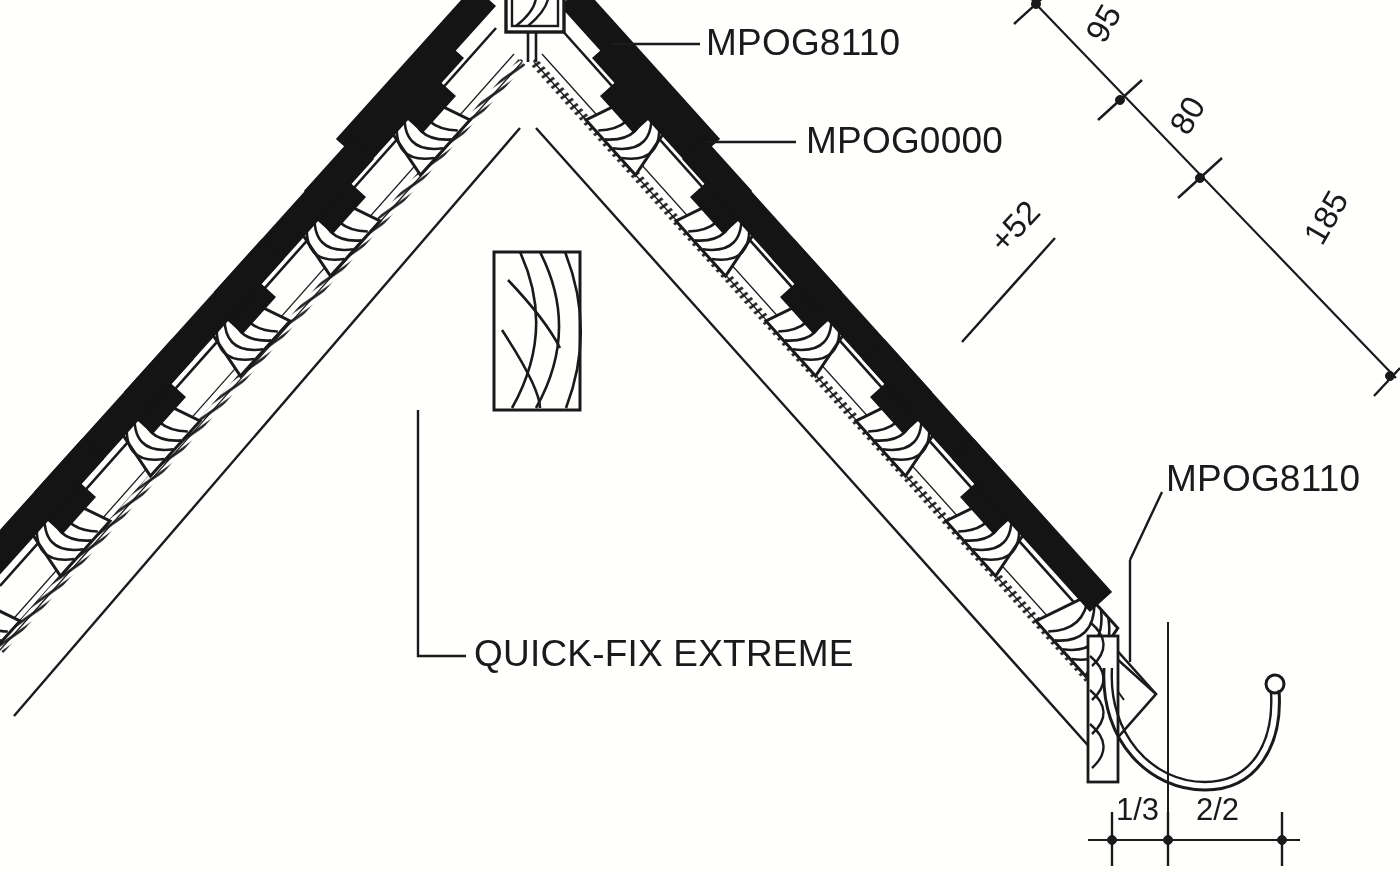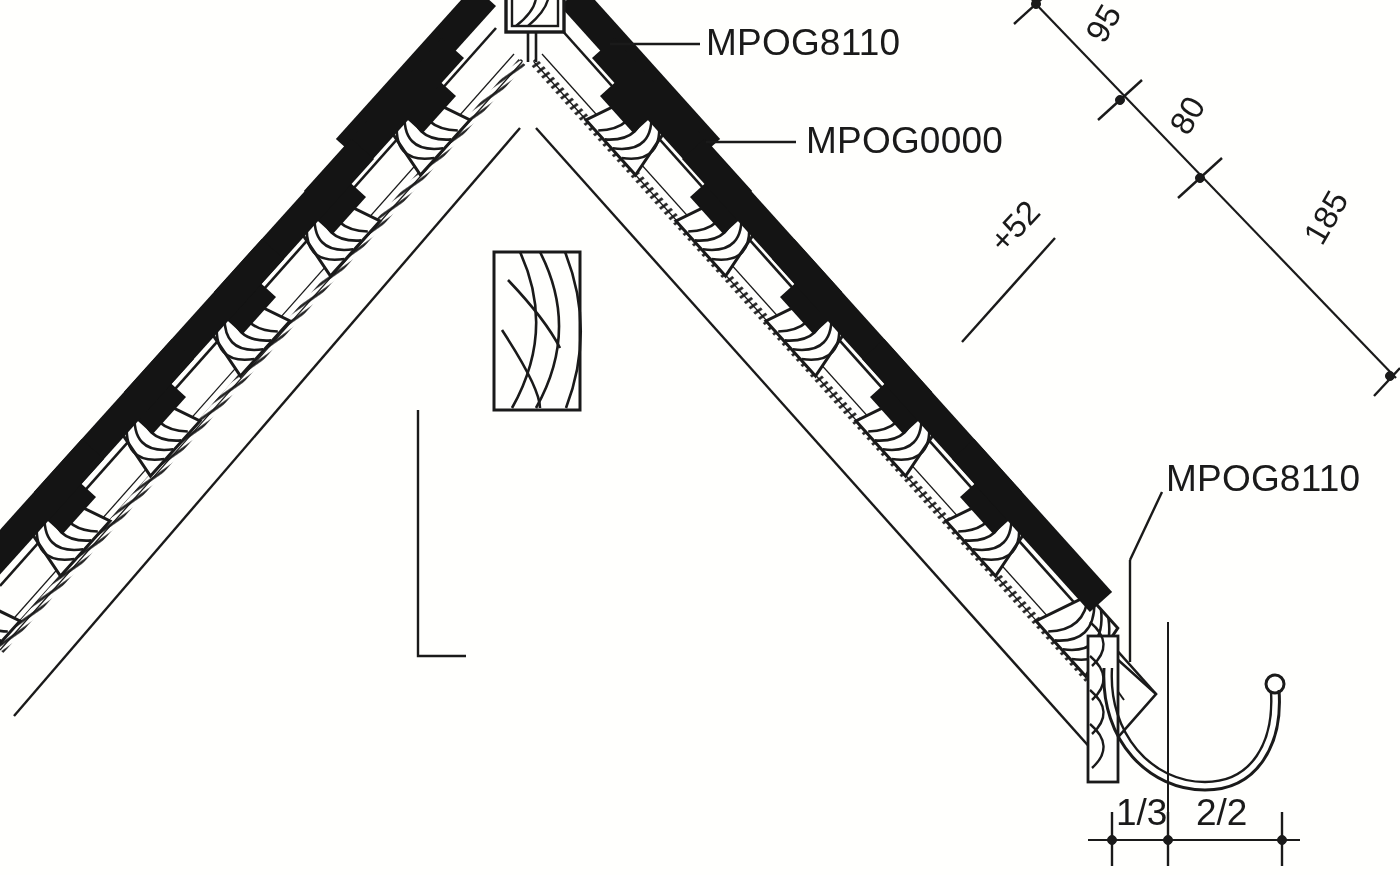--- a/index.html
+++ b/index.html
@@ -4,21 +4,21 @@
 <style>
   html,body{margin:0;padding:0;background:#fffffd;}
   body{width:1400px;height:875px;overflow:hidden;
        font-family:"Liberation Sans",sans-serif;}
   #stage{position:relative;width:1400px;height:875px;background:#14b8a6;}
   svg.draw{position:absolute;left:0;top:0;width:1400px;height:875px;}
   .txt{position:absolute;color:#1a1a1a;white-space:nowrap;
        font-family:"Liberation Sans",sans-serif;}
   .lbl{font-size:37px;letter-spacing:.2px;}
   .dim{font-size:33px;}
-  .frac{font-size:37px;}
+  .frac{font-size:31px;}
 </style>
 </head>
 <body>
 
 <div id="stage">
 
 <svg class="draw" viewBox="0 0 1400 875">
   <defs>
 
     <pattern id="memb" patternUnits="userSpaceOnUse" width="7" height="7" patternTransform="rotate(-35)">
@@ -289,20 +289,21 @@
     <circle cx="1282" cy="840" r="4.5"></circle>
   </g>
 </svg>
 
 <div class="txt lbl" style="left:706px;top:22px;">MPOG8110</div>
 
 <div class="txt lbl" style="left:806px;top:120px;text-align:right;">MPOG0000</div>
 
 <div class="txt lbl" style="left:1166px;top:458px;">MPOG8110</div>
 
+<div class="txt lbl" style="left:474px;top:633px;">QUICK-FIX EXTREME</div>
 
 <div class="txt dim" style="left:982px;top:234px;transform:rotate(-47deg);transform-origin:left top;">+52</div>
 
 <div class="txt dim" style="left:1078px;top:30px;transform:rotate(-60deg);transform-origin:left top;">95</div>
 
 <div class="txt dim" style="left:1162px;top:122px;transform:rotate(-60deg);transform-origin:left top;">80</div>
 
 <div class="txt dim" style="left:1296px;top:232px;transform:rotate(-60deg);transform-origin:left top;">185</div>
 
 <div class="txt frac" style="left:1116px;top:792px;">1/3</div>

